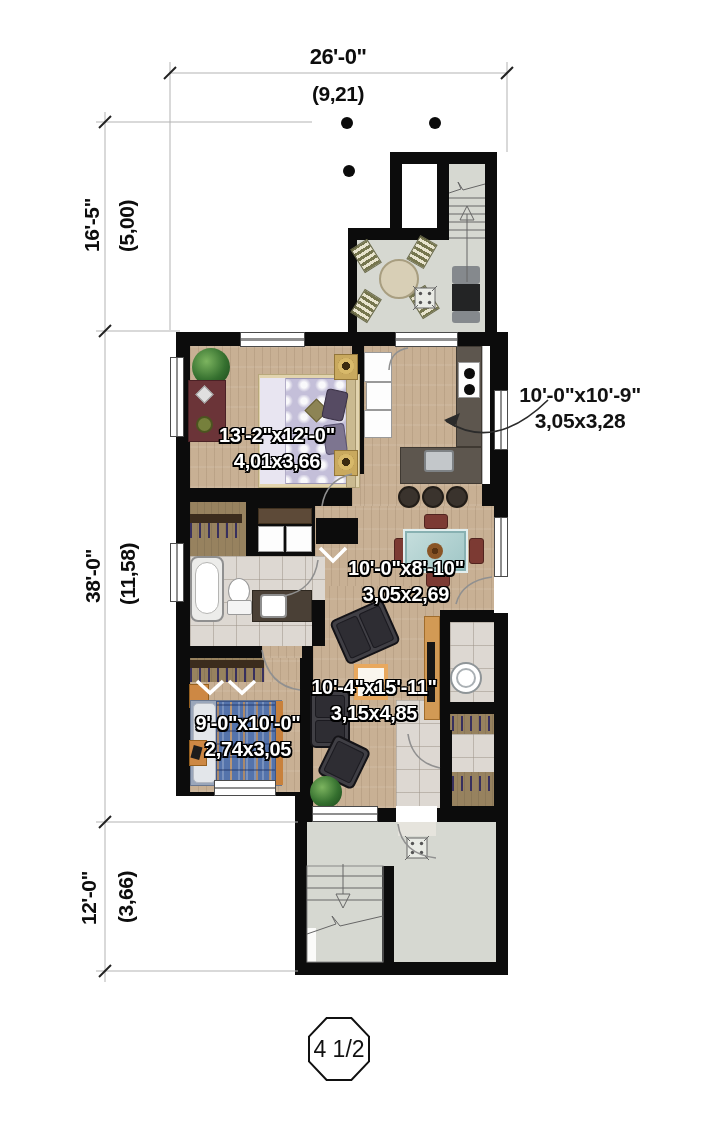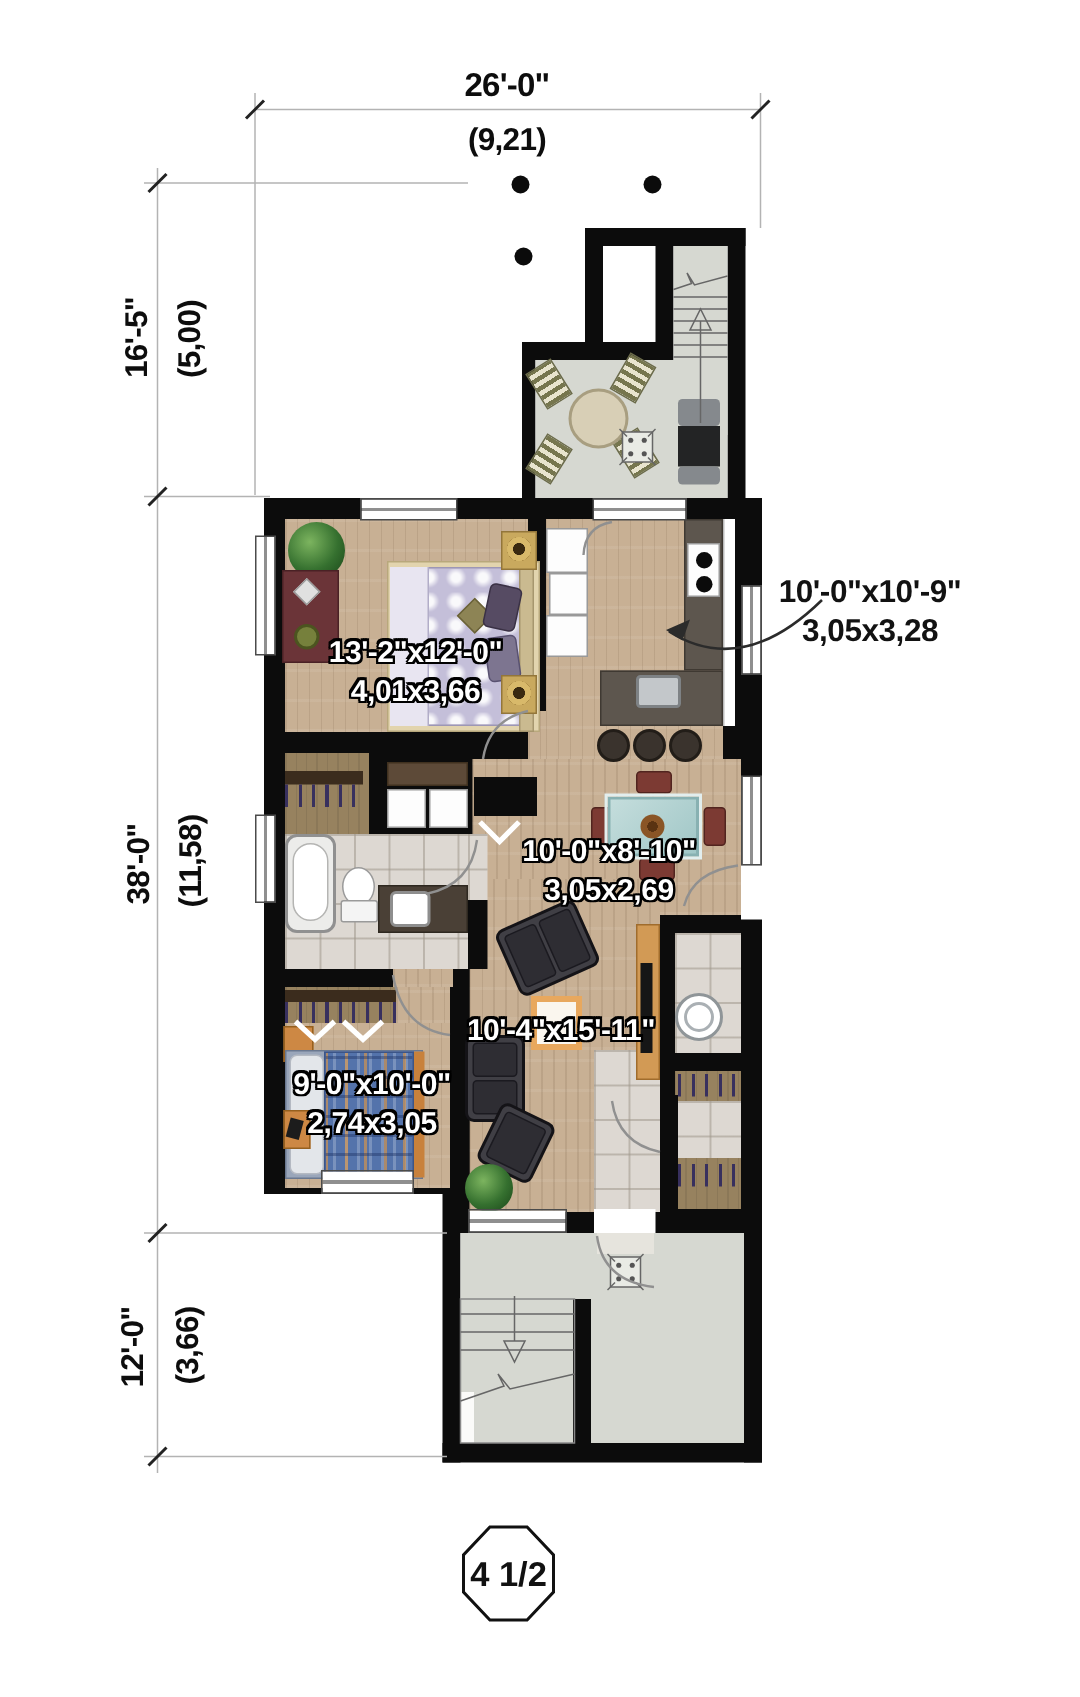--- a/index.html
+++ b/index.html
@@ -44,21 +44,21 @@
     background-size:18px 16px}
   .label{position:absolute;transform:translateX(-50%);text-align:center;font-weight:bold;
     white-space:nowrap;line-height:26px;font-size:20px;letter-spacing:-.3px}
   .lw{color:#fff;text-shadow:-1.5px -1.5px 0 #000,1.5px -1.5px 0 #000,-1.5px 1.5px 0 #000,
     1.5px 1.5px 0 #000,0 -1.5px 0 #000,0 1.5px 0 #000,-1.5px 0 0 #000,1.5px 0 0 #000}
   .lb{color:#121212}
   .dim{position:absolute;font-weight:bold;color:#0d0d0d;font-size:21px;letter-spacing:-.5px;white-space:nowrap}
   .dim.h{transform:translateX(-50%)}
   .dim.v{transform:translate(-50%,-50%) rotate(-90deg)}
   svg.overlay{position:absolute;left:0;top:0;pointer-events:none}
-  .badge-text{position:absolute;transform:translateX(-50%);font-weight:bold;font-size:23px;color:#111;white-space:nowrap}
+  .badge-text{position:absolute;transform:translateX(-50%);font-weight:normal;font-size:23px;color:#111;white-space:nowrap}
 </style>
 </head>
 <body>
 
 <div class="canvas">
 
   <div class="a wall" style="left:390px;top:152px;width:107px;height:12px"></div>
   <div class="a wall" style="left:390px;top:152px;width:12px;height:88px"></div>
   <div class="a wall" style="left:485px;top:152px;width:12px;height:181px"></div>
   <div class="a wall" style="left:437px;top:164px;width:12px;height:76px"></div>
@@ -312,20 +312,21 @@
   <div class="label lb" style="left:580px;top:382px;font-size:21px">
     <div>10'-0"x10'-9"</div>
     <div>3,05x3,28</div>
   </div>
   <div class="label lw" style="left:406px;top:555px">
     <div>10'-0"x8'-10"</div>
     <div>3,05x2,69</div>
   </div>
   <div class="label lw" style="left:374px;top:674px">
     <div>10'-4"x15'-11"</div>
+    <div>3,15x4,85</div>
   </div>
   <div class="label lw" style="left:248px;top:710px">
     <div>9'-0"x10'-0"</div>
     <div>2,74x3,05</div>
   </div>
 
   <div class="badge-text" style="left:339px;top:1036px">4 1/2</div>
 
 </div>
 

